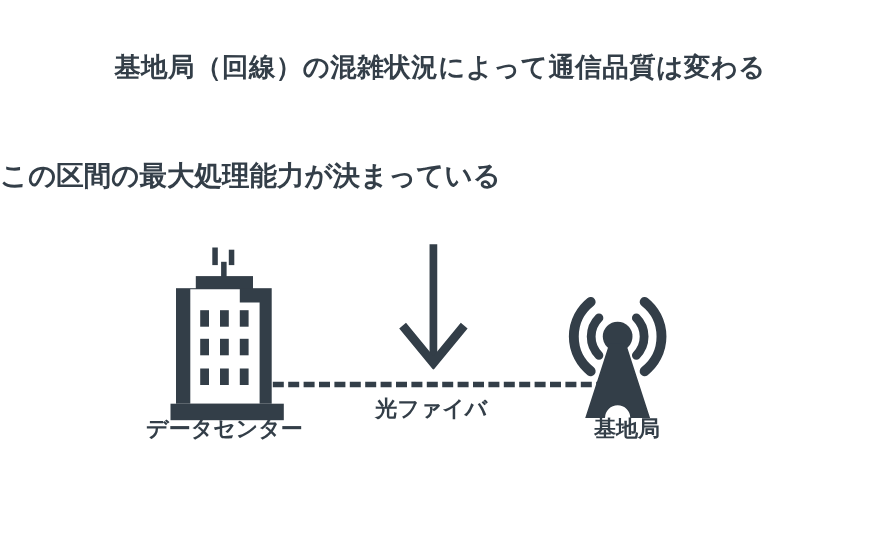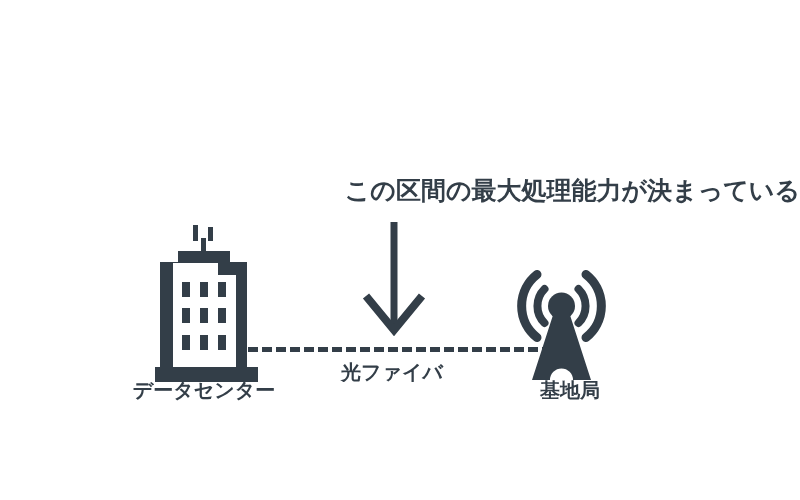--- a/index.html
+++ b/index.html
@@ -21,25 +21,24 @@
     text-align: center;
     font-size: 24px;
     font-weight: bold;
     line-height: 34px;
     letter-spacing: 0.5px;
   }
   .annotation {
     position: absolute;
     left: 0; right: 0;
     top: 144px;
-    text-align: right;
+    text-align: left;
     font-size: 25px;
     font-weight: bold;
     line-height: 32px;
-    margin-top: 30px;
   }
   .icon-svg { position: absolute; display: block; }
   .arrow-svg       { left: 358px; top: 218px; }
   .fiber-line-svg  { left: 246px; top: 344px; }
   .building-svg    { left: 150px; top: 222px; }
   .antenna-svg     { left: 505px; top: 268px; }
   .node-label {
     position: absolute;
     transform: translateX(-50%);
     font-size: 20px;
@@ -49,20 +48,21 @@
   }
   .label-datacenter   { left: 204px; top: 378px; }
   .label-fiber        { left: 392px; top: 360px; }
   .label-base-station { left: 570px; top: 378px; }
 </style>
 </head>
 <body>
 
 <div class="canvas">
 
+  <h1 class="title">基地局（回線）の混雑状況によって通信品質は変わる</h1>
 
   <div class="annotation">
     <div>この区間の最大処理能力が決まっている</div>
   </div>
 
   <svg class="icon-svg arrow-svg" width="70" height="118" viewBox="0 0 70 118">
     <line x1="36" y1="4" x2="36" y2="108" stroke="#333e48" stroke-width="7"></line>
     <path d="M8 78 L36 112 L64 78" fill="none" stroke="#333e48" stroke-width="8" stroke-linejoin="miter"></path>
   </svg>
 

